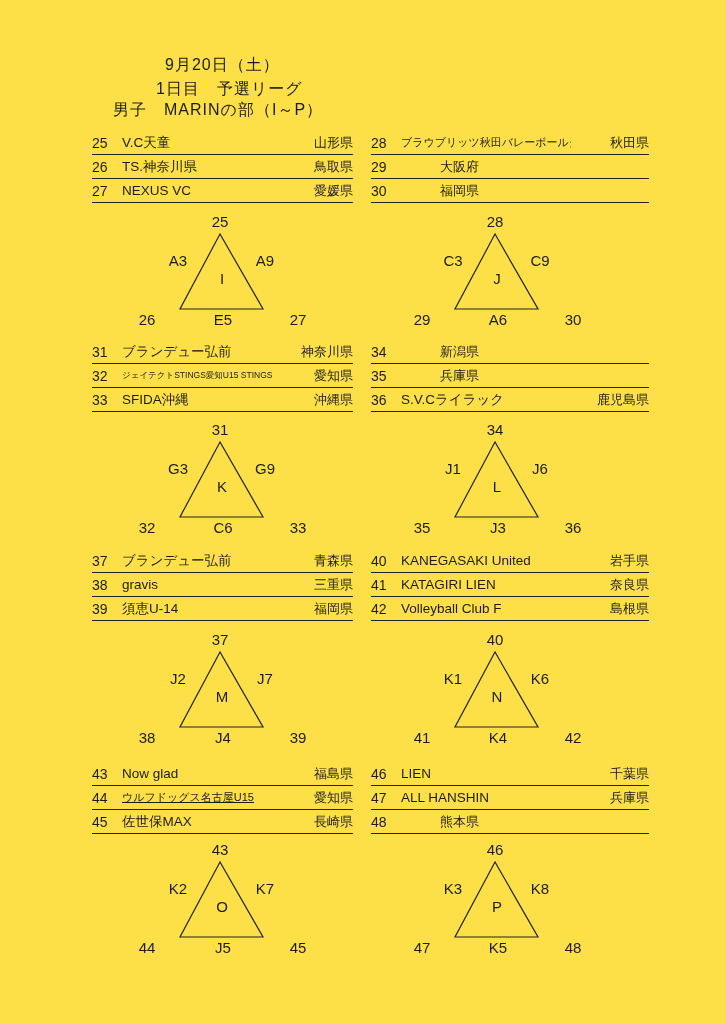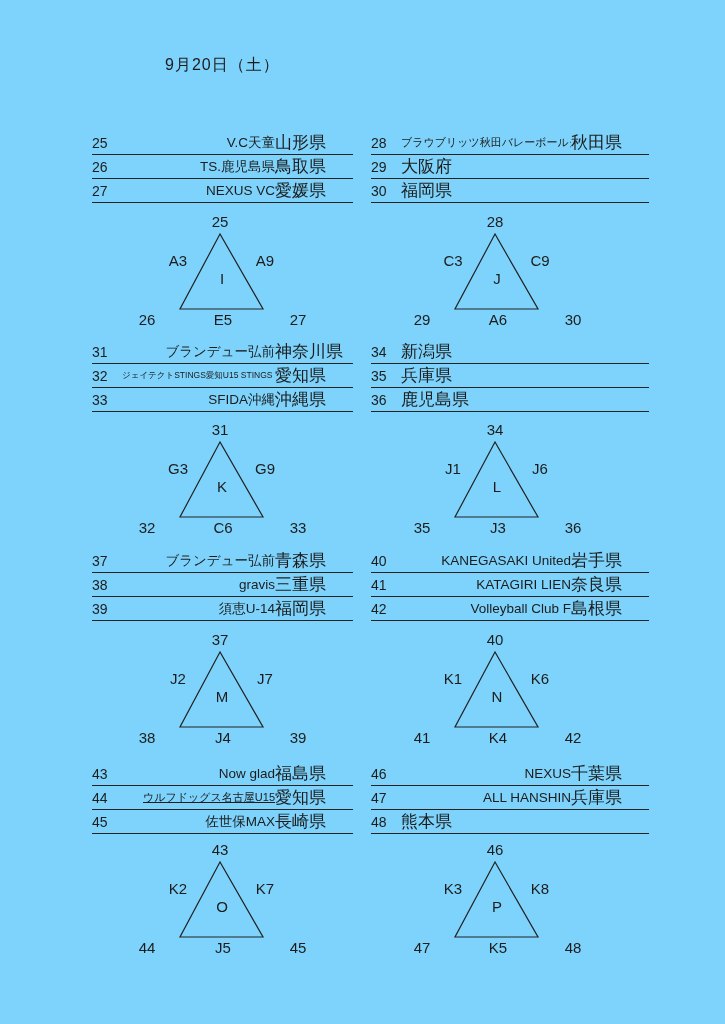--- a/index.html
+++ b/index.html
@@ -1,43 +1,45 @@
 <!DOCTYPE html>
 <html><head>
 <meta charset="utf-8">
 <style>
   html,body{margin:0;padding:0;background:#fff;}
-  .page{position:relative;width:725px;height:1024px;background:#7dd3fc;overflow:hidden;
+  .page{position:relative;width:725px;height:1024px;background:#fde047;overflow:hidden;
         font-family:"Liberation Sans","DejaVu Sans",sans-serif;color:#1c1c1c;}
   .hline{position:absolute;font-size:16px;white-space:pre;letter-spacing:1px;}
   .team-table{position:absolute;}
   .trow{display:flex;align-items:center;height:23px;border-bottom:1.5px solid #222;}
   .tno{width:30px;font-size:14px;flex:0 0 auto;}
-  .tname{flex:1;text-align:right;font-size:13.5px;white-space:nowrap;overflow:hidden;}
-  .tpref{width:78px;text-align:left;font-size:17px;flex:0 0 auto;white-space:nowrap;}
+  .tname{flex:1;text-align:left;font-size:13.5px;white-space:nowrap;overflow:hidden;}
+  .tpref{width:78px;text-align:right;font-size:13px;flex:0 0 auto;white-space:nowrap;}
   .tri{position:absolute;}
   .tri polygon{fill:none;stroke:#222;stroke-width:1.2;}
   .tri text{font-size:15px;fill:#1c1c1c;}
 </style>
 </head>
 <body>
 
 <div class="page">
 
   <div class="hline" style="left:165px;top:55px;">9月20日（土）</div>
+  <div class="hline" style="left:156px;top:79px;">1日目　予選リーグ</div>
+  <div class="hline" style="left:113px;top:100px;">男子　MARINの部（I～P）</div>
 
   <div class="team-table" style="left:92px;top:131px;width:261px;">
     <div class="trow">
         <span class="tno">25</span>
         <span class="tname">V.C天童</span>
         <span class="tpref">山形県</span>
       </div>
     <div class="trow">
         <span class="tno">26</span>
-        <span class="tname">TS.鹿児島県</span>
+        <span class="tname">TS.神奈川県</span>
         <span class="tpref">鳥取県</span>
       </div>
     <div class="trow">
         <span class="tno">27</span>
         <span class="tname">NEXUS VC</span>
         <span class="tpref">愛媛県</span>
       </div>
   </div>
   <div class="team-table" style="left:371px;top:131px;width:278px;">
     <div class="trow">
@@ -97,20 +99,21 @@
     <div class="trow">
         <span class="tno">34</span>
         <span class="tpref">新潟県</span>
       </div>
     <div class="trow">
         <span class="tno">35</span>
         <span class="tpref">兵庫県</span>
       </div>
     <div class="trow">
         <span class="tno">36</span>
+        <span class="tname">S.V.Cライラック</span>
         <span class="tpref">鹿児島県</span>
       </div>
   </div>
 
   <svg class="tri" style="left:115px;top:420px;" width="220" height="122" viewBox="0 0 220 122">
     <polygon points="105,22 65,97 148,97"></polygon>
     <text x="105" y="15" text-anchor="middle">31</text>
     <text x="63" y="54" text-anchor="middle">G3</text>
     <text x="150" y="54" text-anchor="middle">G9</text>
     <text x="107" y="72" text-anchor="middle">K</text>
@@ -198,21 +201,21 @@
       </div>
     <div class="trow">
         <span class="tno">45</span>
         <span class="tname">佐世保MAX</span>
         <span class="tpref">長崎県</span>
       </div>
   </div>
   <div class="team-table" style="left:371px;top:762px;width:278px;">
     <div class="trow">
         <span class="tno">46</span>
-        <span class="tname">NEXUS</span>
+        <span class="tname">LIEN</span>
         <span class="tpref">千葉県</span>
       </div>
     <div class="trow">
         <span class="tno">47</span>
         <span class="tname">ALL HANSHIN</span>
         <span class="tpref">兵庫県</span>
       </div>
     <div class="trow">
         <span class="tno">48</span>
         <span class="tpref">熊本県</span>

